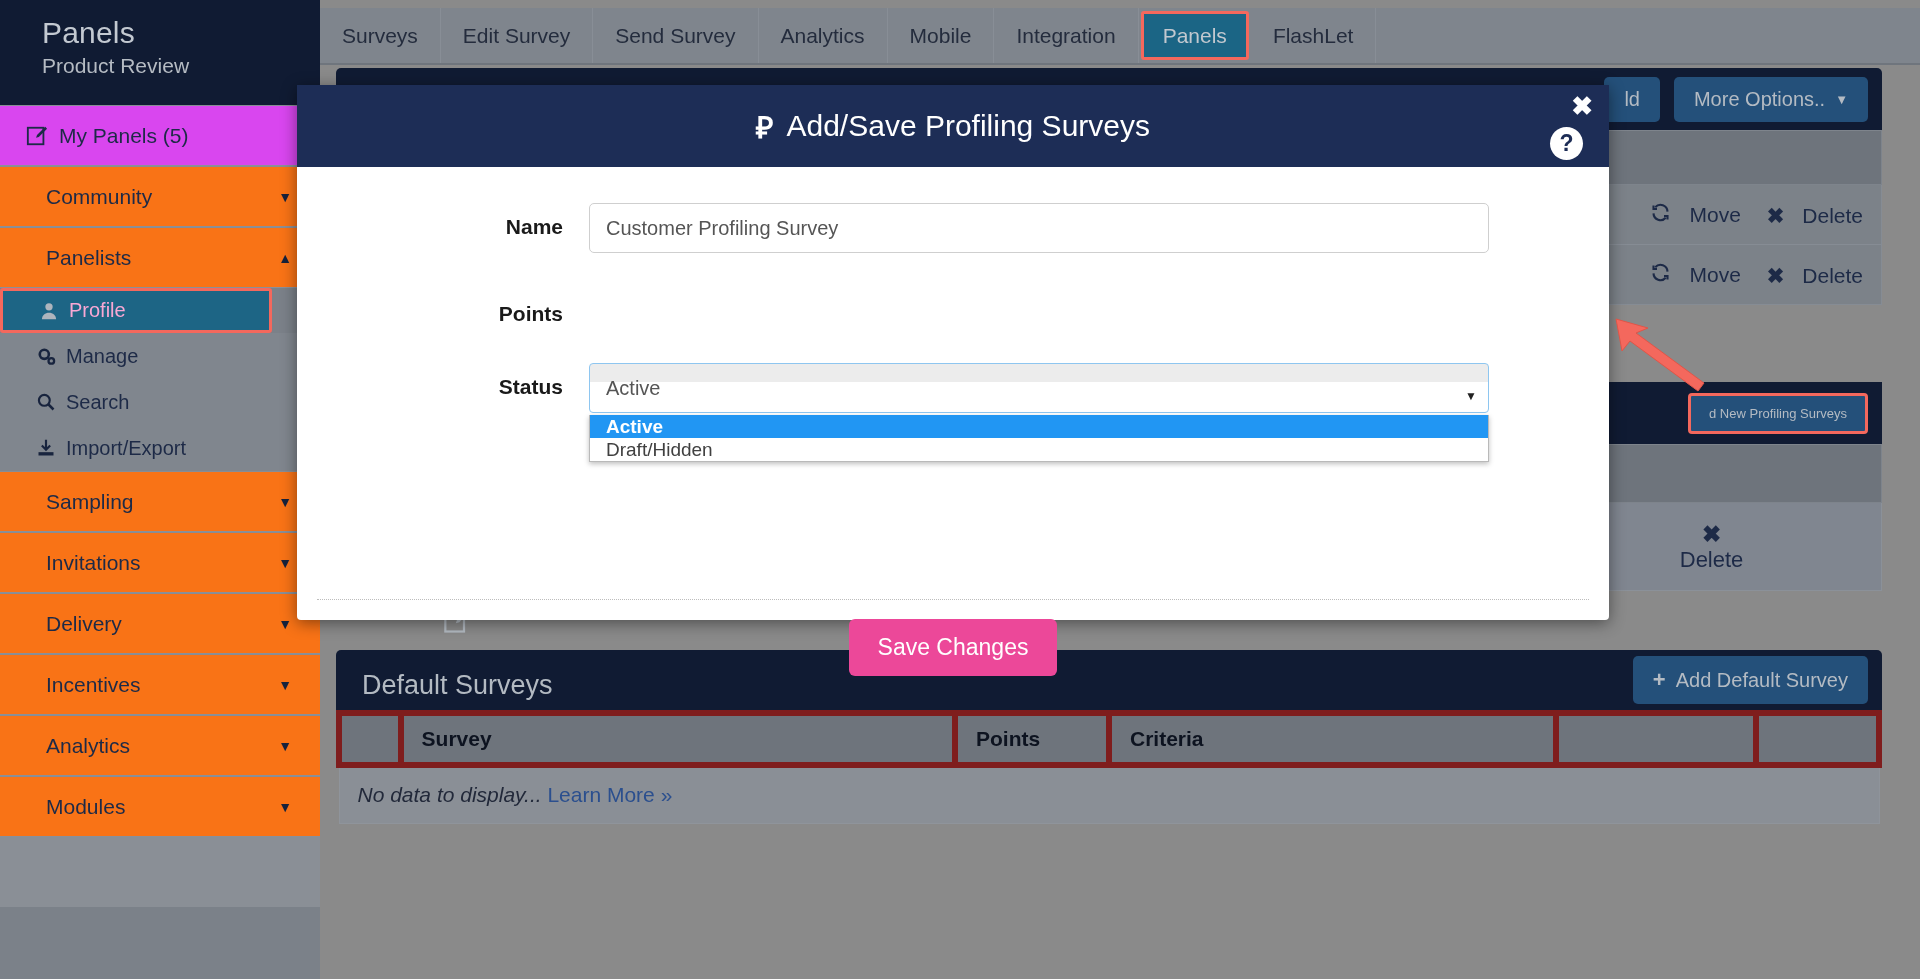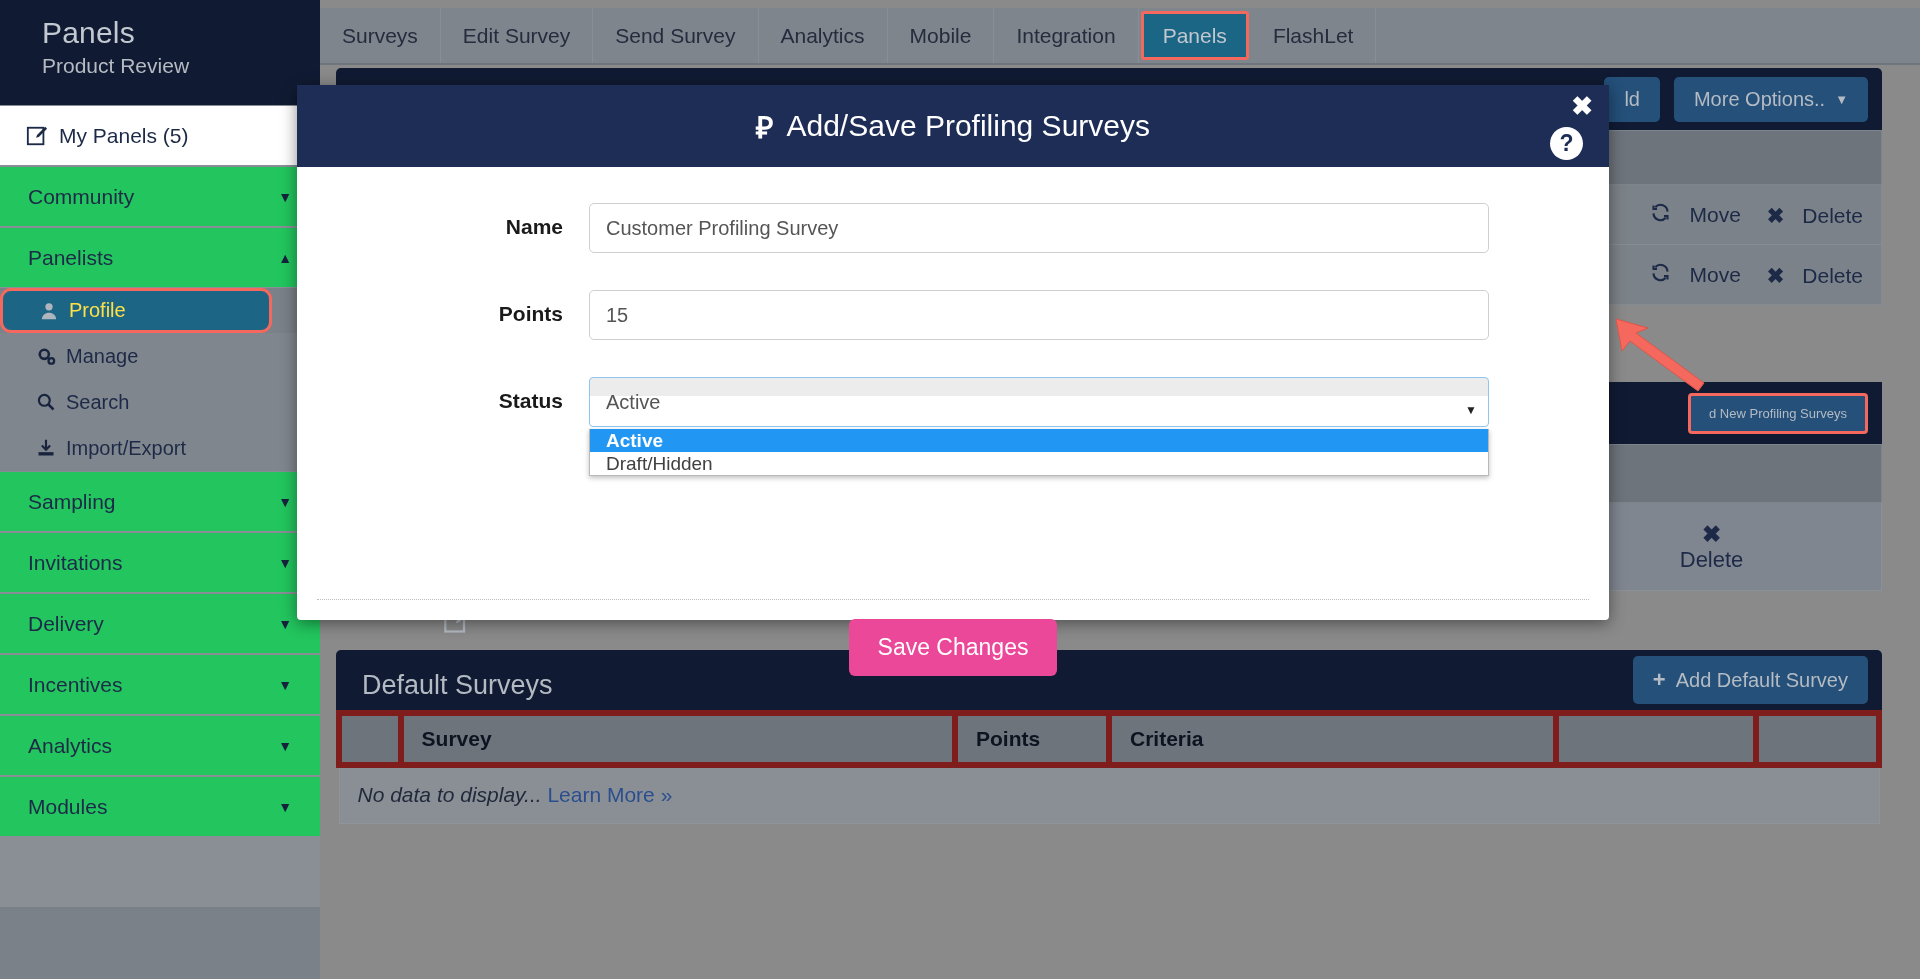--- a/index.html
+++ b/index.html
@@ -20,37 +20,37 @@
     background: #7b8189;
   }
   .sb-brand {
     background: #101b33; height: 105px; padding: 16px 0 0 42px; color: #b9bfc7;
   }
   .sb-brand .title { font-size: 30px; color: #c3c9d1; letter-spacing: .2px; }
   .sb-brand .sub   { font-size: 21px; margin-top: 4px; color: #b5bbc3; }
 
   .sb-item {
     height: 61px; display: flex; align-items: center;
-    padding-left: 28px; color: #1d2a47; font-size: 21px;
+    padding-left: 46px; color: #1d2a47; font-size: 21px;
     border-bottom: 1px solid #8b9098; border-top: 1px solid #888d95;
-    background: #22c55e;
-  }
-  .sb-item.mypanels { background: #ffffff; padding-left: 26px; }
+    background: #f97316;
+  }
+  .sb-item.mypanels { background: #d946ef; padding-left: 26px; }
   .sb-item .caret { margin-left: auto; margin-right: 28px; font-size: 14px; color:#16223c; }
   .sb-item .ico { margin-right: 11px; display:inline-flex; align-items:center; }
 
   .sb-sub {
     height: 46px; display: flex; align-items: center;
     padding-left: 36px; color: #1d2a47; font-size: 20px; background: #80868e;
     border: none;
   }
   .sb-sub .ico { width: 30px; display:inline-flex; align-items:center; color:#18243e; }
   .sb-sub.active {
-    background: #1d6585; color: #fde047;
-    border: 3px solid #f4685d; border-radius: 11px;
+    background: #1d6585; color: #f9a8d4;
+    border: 3px solid #f4685d; border-radius: 3px;
     height: 45px; margin-right: 48px;
   }
   .sb-sub.active .ico { color: #aeb5bd; }
   .sb-tail { background: #8a8f96; height: 70px; }
 
   
   .topnav {
     position: absolute; left: 320px; top: 8px; width: 1600px; height: 57px;
     background: #7f858d; display: flex; align-items: stretch;
     border-bottom: 2px solid #6f757d;
@@ -394,21 +394,20 @@
     </div>
 
     <div class="modal-body">
       <div class="frow">
         <div class="flabel">Name</div>
         <div class="finput">Customer Profiling Survey</div>
       </div>
 
       <div class="frow">
         <div class="flabel">Points</div>
-        <div class="finput">15</div>
       </div>
 
       <div class="frow">
         <div class="flabel">Status</div>
         <div class="selwrap">
           <div class="selbox">Active</div>
           <span class="selcaret">▼</span>
           <div class="sellist">
             <div class="selopt on">Active</div>
             <div class="selopt">Draft/Hidden</div>

